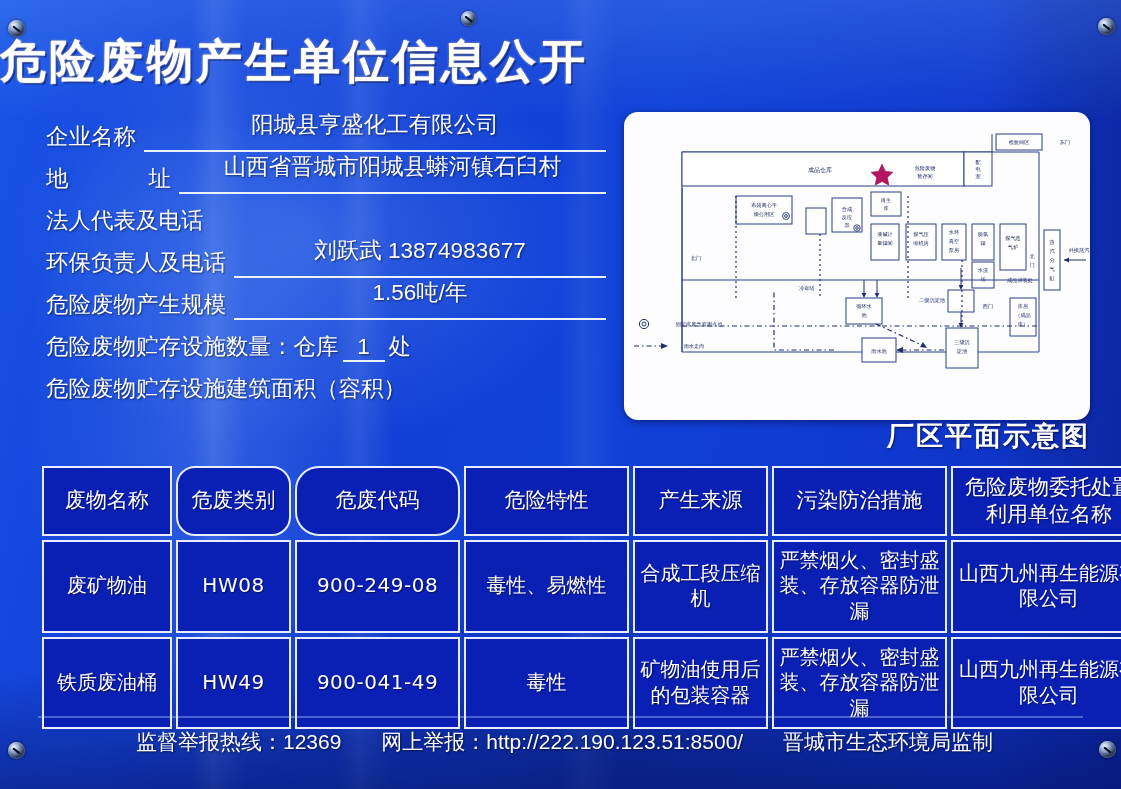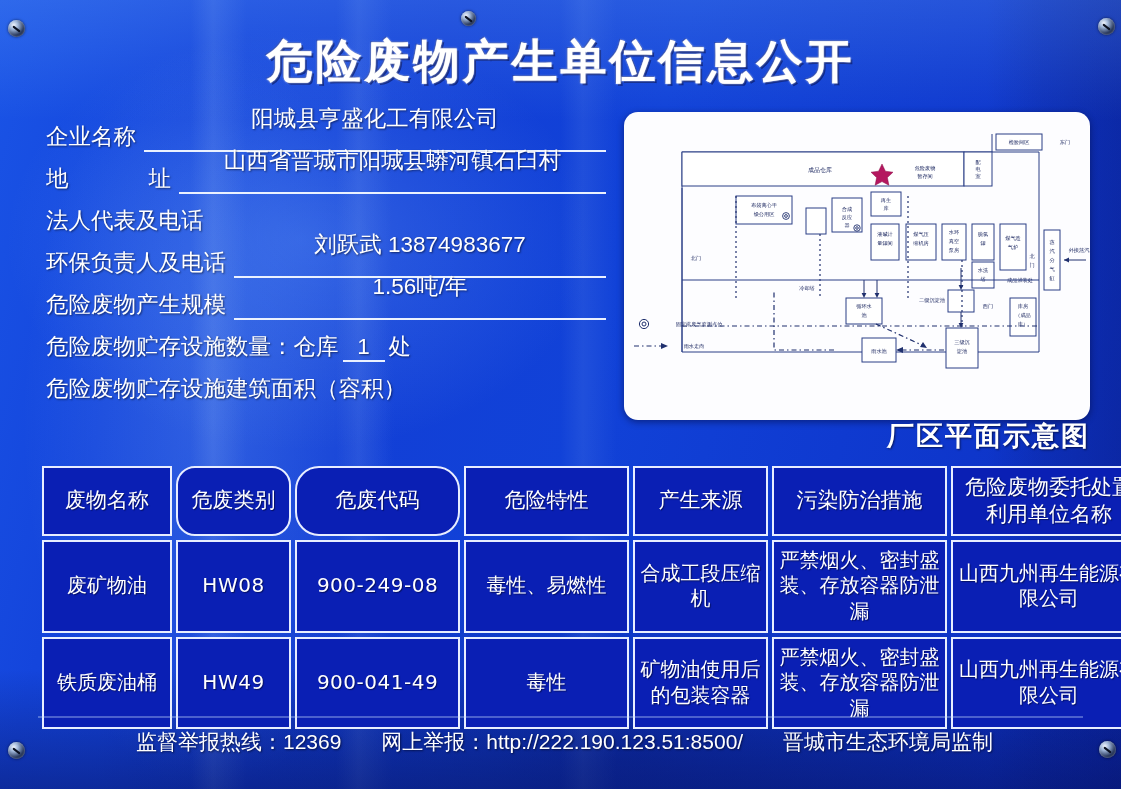--- a/index.html
+++ b/index.html
@@ -36,34 +36,34 @@
     box-shadow:0 0 3px rgba(0,0,0,.6), inset 0 0 2px rgba(255,255,255,.5);}
   .screw i{position:absolute;left:50%;top:50%;width:9px;height:2px;margin:-1px 0 0 -4.5px;
     background:#0a1020;transform:rotate(38deg);border-radius:1px;display:block;}
   .screw.tl{left:8px;top:20px;}
   .screw.tm{left:461px;top:11px;width:15px;height:15px;}
   .screw.tr{left:1098px;top:18px;}
   .screw.bl{left:8px;top:742px;}
   .screw.br{left:1099px;top:741px;}
 
   .title{
-    position:absolute;left:0;right:0;top:31px;text-align:center;
+    position:absolute;left:0;right:0;top:31px;text-align:left;
     font-size:46px;font-weight:bold;letter-spacing:3px;color:#ffffff;
     font-family:"DejaVu Sans","Liberation Sans",sans-serif;
     text-shadow:0 0 2px #fff, 2px 2px 0 rgba(2,10,70,.55), -1px -1px 0 rgba(2,10,70,.35);
   }
 
   
   .info{position:absolute;left:34px;top:110px;width:560px;color:#fff;margin-left:12px;}
   .row{display:flex;align-items:flex-end;height:42px;font-size:22.5px;
        text-shadow:1px 1px 2px rgba(0,0,10,.55);white-space:nowrap;}
   .lbl{flex:0 0 auto;}
   .lbl.addr{display:inline-block;width:125px;display:flex;justify-content:space-between;}
   .fill{flex:1 1 auto;position:relative;border-bottom:2px solid #eaf1ff;margin-left:8px;
-        text-align:center;padding-bottom:16px;}
+        text-align:center;padding-bottom:10px;}
   .fill.small{flex:0 0 auto;min-width:34px;padding:0 4px;margin-left:4px;margin-right:4px;}
 
   
   .plan{position:absolute;left:624px;top:112px;width:466px;height:308px;
         background:#fdfdff;border-radius:14px;box-shadow:0 2px 7px rgba(0,0,30,.45);overflow:hidden;}
   .plan svg{display:block;}
   .plan-cap{position:absolute;left:624px;top:418px;width:466px;text-align:right;
     color:#fff;font-size:27px;font-weight:bold;letter-spacing:2px;
     text-shadow:1px 1px 2px rgba(0,0,20,.6);}
 

